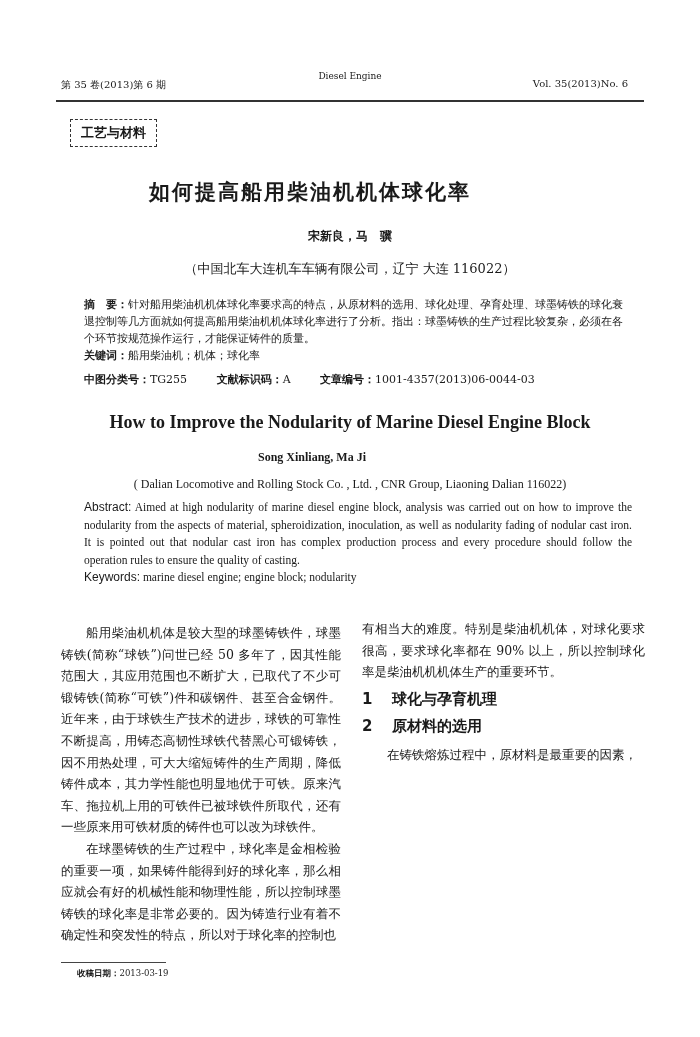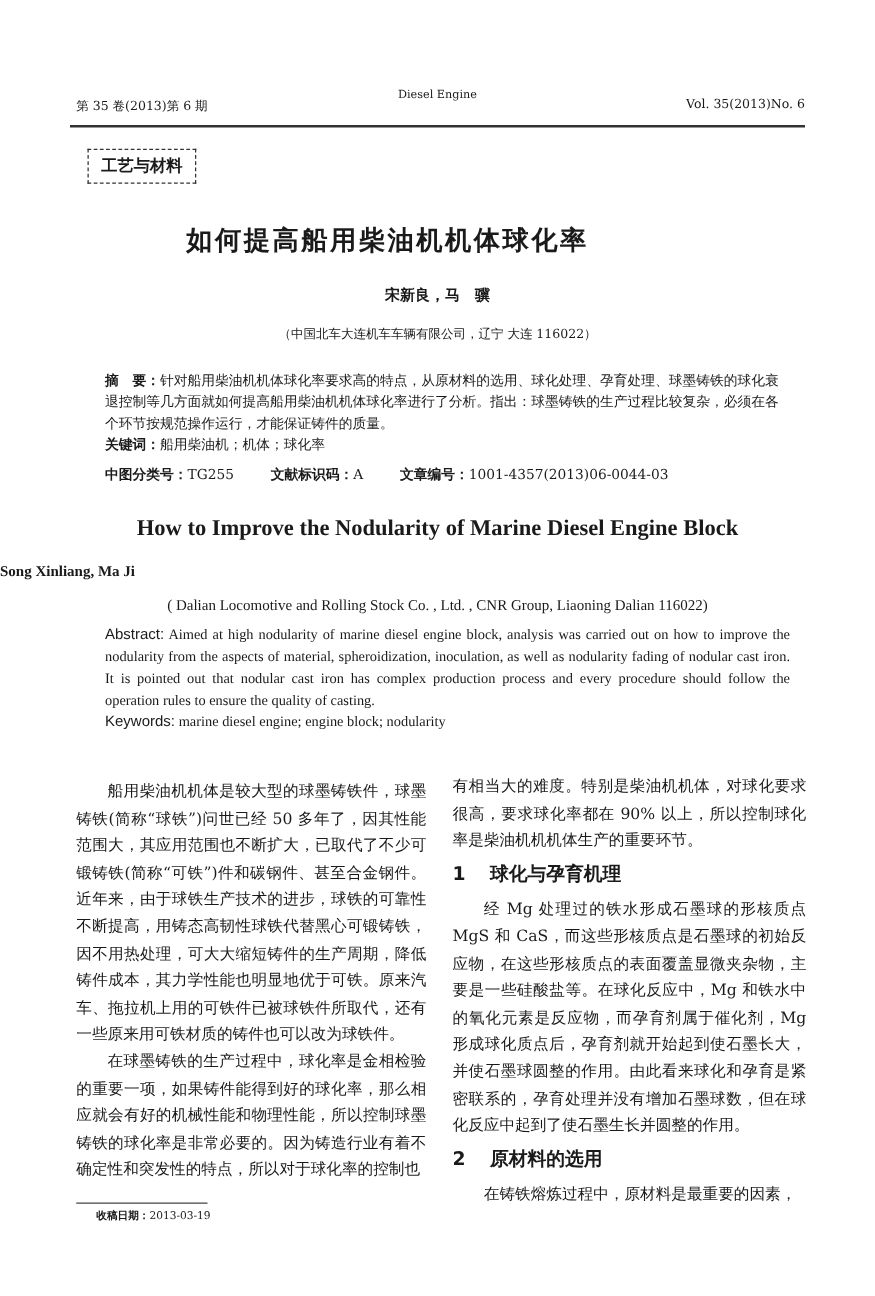--- a/index.html
+++ b/index.html
@@ -3,38 +3,38 @@
 <meta charset="utf-8">
 <style>
   html, body { margin: 0; padding: 0; background: #ffffff; }
   body {
     width: 700px; height: 1037px; position: relative; overflow: hidden;
     font-family: "DejaVu Serif", serif; color: #1a1a1a;
   }
   .abs { position: absolute; }
   .hdr-left { left: 61px; top: 78px; font-size: 10px; }
   .hdr-center { left: 0; width: 700px; top: 70px; text-align: center; font-size: 9px; line-height: 12px; }
-  .hdr-right { right: 56px; top: 78px; font-size: 10px; }
+  .hdr-right { right: 72px; top: 78px; font-size: 10px; }
   .hdr-rule { left: 56px; width: 588px; top: 100px; height: 2px; background: #333; }
   .section-box {
     left: 70px; top: 119px; padding: 4px 10px; border: 1.5px dashed #333;
     font-family: "DejaVu Sans", sans-serif; font-weight: bold; font-size: 13px;
   }
   .title-cn {
     left: 0; width: 620px; top: 178px; text-align: center;
     font-family: "DejaVu Sans", sans-serif; font-size: 21px; font-weight: bold; letter-spacing: 2px;
   }
   .authors-cn { left: 0; width: 700px; top: 228px; text-align: center; font-family: "DejaVu Sans", sans-serif; font-weight: bold; font-size: 12px; }
-  .affil-cn { left: 0; width: 700px; top: 260px; text-align: center; font-size: 10px; }
+  .affil-cn { left: 0; width: 700px; top: 260px; text-align: center; font-size: 13px; }
   .abstract-cn { left: 84px; width: 546px; top: 296px; font-size: 11px; line-height: 17px; }
   .lbl { font-family: "DejaVu Sans", sans-serif; font-weight: bold; }
   .meta-row { left: 84px; top: 372px; font-size: 11px; }
   .meta-row span.gap { display: inline-block; width: 26px; }
   .title-en { left: 0; width: 700px; top: 412px; text-align: center; font-family: "Liberation Serif", serif; font-weight: bold; font-size: 18px; }
-  .authors-en { left: 0; width: 624px; top: 450px; text-align: left; font-family: "Liberation Serif", serif; font-weight: bold; font-size: 12px; }
+  .authors-en { left: 0; width: 624px; top: 450px; text-align: center; font-family: "Liberation Serif", serif; font-weight: bold; font-size: 12px; }
   .affil-en { left: 0; width: 700px; top: 477px; text-align: center; font-family: "Liberation Serif", serif; font-size: 12px; }
   .abstract-en { left: 84px; width: 548px; top: 499px; font-family: "Liberation Serif", serif; font-size: 11.5px; line-height: 17.5px; text-align: justify; }
   .abstract-en .lbl, .kw-en .lbl { font-family: "Liberation Sans", sans-serif; font-weight: normal; font-size: 12px; }
   .kw-en { left: 84px; top: 570px; font-family: "Liberation Serif", serif; font-size: 11.5px; }
   .col { font-size: 12.5px; line-height: 21.6px; text-align: justify; }
   .col-left { left: 61px; width: 280px; top: 622px; }
   .col-right { left: 362px; width: 283px; top: 618px; }
   .h1 { font-family: "DejaVu Sans", sans-serif; font-weight: bold; font-size: 15px; margin: 6px 0 6px 0; }
   .h1 .num { display: inline-block; width: 30px; }
   .p { text-indent: 2em; margin: 0; }
@@ -80,21 +80,20 @@
 </div>
 
 <div class="abs col col-left">
   <p class="p">船用柴油机机体是较大型的球墨铸铁件，球墨铸铁(简称“球铁”)问世已经 50 多年了，因其性能范围大，其应用范围也不断扩大，已取代了不少可锻铸铁(简称“可铁”)件和碳钢件、甚至合金钢件。近年来，由于球铁生产技术的进步，球铁的可靠性不断提高，用铸态高韧性球铁代替黑心可锻铸铁，因不用热处理，可大大缩短铸件的生产周期，降低铸件成本，其力学性能也明显地优于可铁。原来汽车、拖拉机上用的可铁件已被球铁件所取代，还有一些原来用可铁材质的铸件也可以改为球铁件。</p>
   <p class="p">在球墨铸铁的生产过程中，球化率是金相检验的重要一项，如果铸件能得到好的球化率，那么相应就会有好的机械性能和物理性能，所以控制球墨铸铁的球化率是非常必要的。因为铸造行业有着不确定性和突发性的特点，所以对于球化率的控制也</p>
 </div>
 
 <div class="abs col col-right">
   <p class="p noind">有相当大的难度。特别是柴油机机体，对球化要求很高，要求球化率都在 90% 以上，所以控制球化率是柴油机机机体生产的重要环节。</p>
   <div class="h1"><span class="num">1</span><span>球化与孕育机理</span></div>
-  <p class="p">经 Mg 处理过的铁水形成石墨球的形核质点 MgS 和 CaS，而这些形核质点是石墨球的初始反应物，在这些形核质点的表面覆盖显微夹杂物，主要是一些硅酸盐等。在球化反应中，Mg 和铁水中的氧化元素是反应物，而孕育剂属于催化剂，Mg 形成球化质点后，孕育剂就开始起到使石墨长大，并使石墨球圆整的作用。由此看来球化和孕育是紧密联系的，孕育处理并没有增加石墨球数，但在球化反应中起到了使石墨生长并圆整的作用。</p>
   <div class="h1"><span class="num">2</span><span>原材料的选用</span></div>
   <p class="p">在铸铁熔炼过程中，原材料是最重要的因素，</p>
 </div>
 
 <div class="abs fn-rule"></div>
 <div class="abs footnote">
   <div><span class="lbl">收稿日期：</span><span>2013-03-19</span></div>
 </div>
 
 </body></html>

